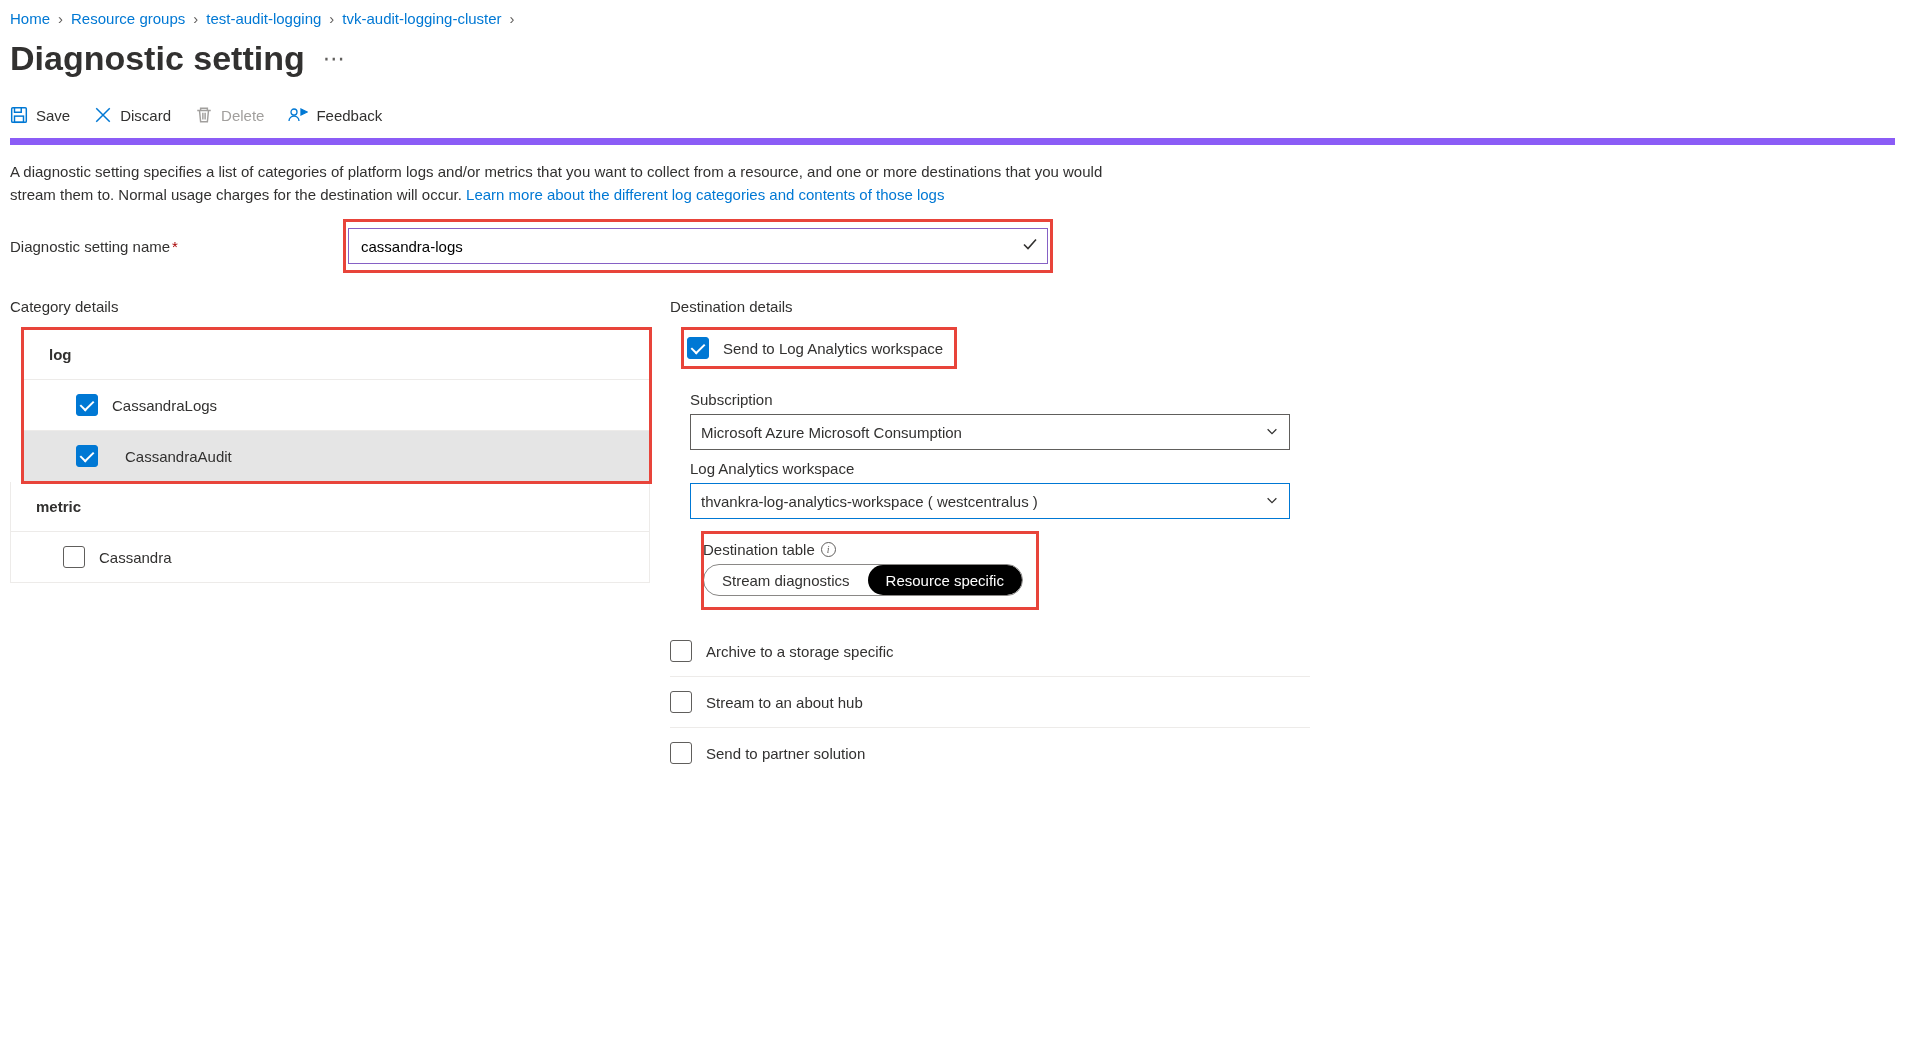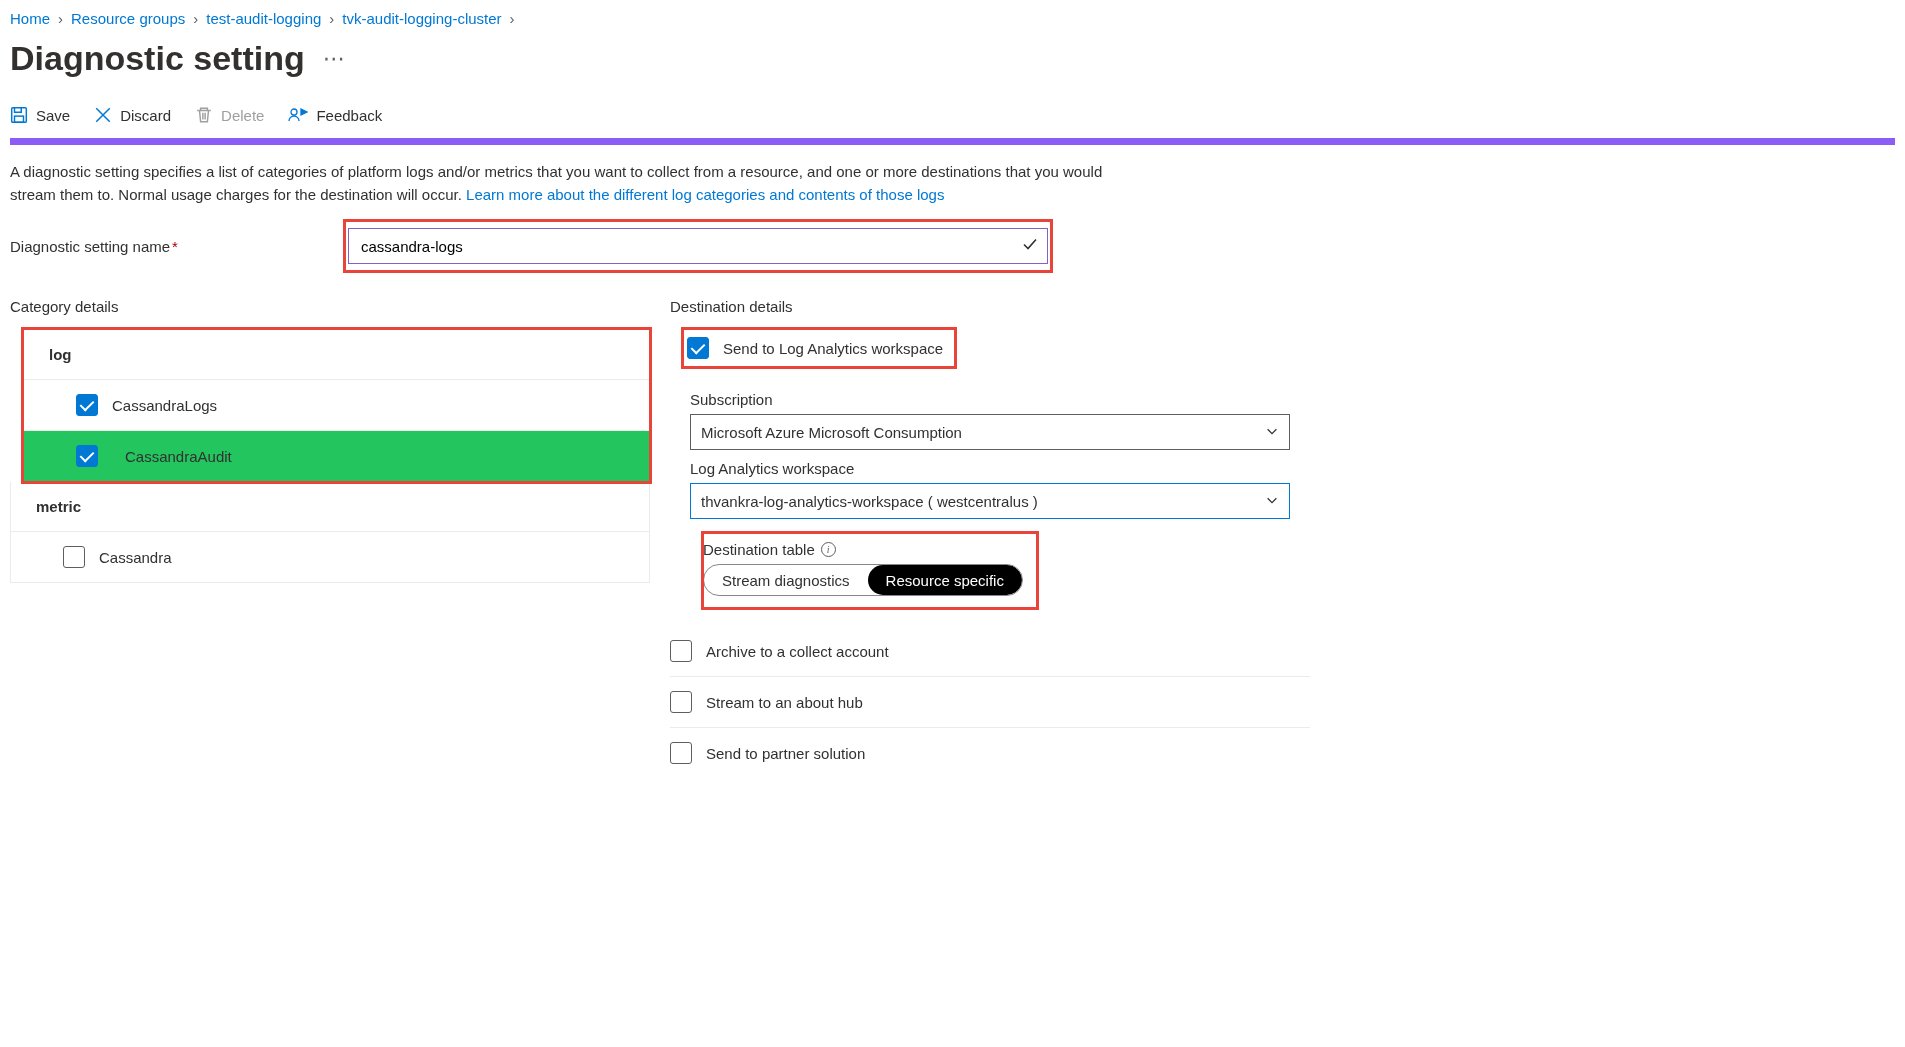--- a/index.html
+++ b/index.html
@@ -42,21 +42,21 @@
   .red-box { outline: 3px solid #e8443a; outline-offset: -1px; margin-left: 13px; }
 
   .columns { display: flex; gap: 20px; }
   .col { flex: 0 0 640px; }
   .rcol { flex: 1; max-width: 640px; }
   .col-heading { font-size: 15px; margin-bottom: 14px; }
 
   .cat-box { border: 1px solid #edebe9; }
   .cat-row { padding: 16px 25px; border-bottom: 1px solid #edebe9; font-weight: 700; }
   .cat-item { padding: 14px 20px 14px 52px; display: flex; align-items: center; gap: 14px; border-bottom: 1px solid #edebe9; }
-  .cat-item.hl { background: #22c55e; gap: 27px; }
+  .cat-item.hl { background: #e5e5e5; gap: 27px; }
   .cat-item.nb { border-bottom: none; }
 
   .cbx {
     width: 22px; height: 22px; border: 1px solid #605e5c; border-radius: 3px;
     display: inline-flex; align-items: center; justify-content: center; cursor: pointer;
     flex-shrink: 0; background: #fff;
   }
   .cbx.chk { background: #0078d4; border-color: #0078d4; }
   .cbx.chk::after {
     content: ""; width: 6px; height: 11px; border: solid #fff;
@@ -224,21 +224,21 @@
         </div>
         <div class="pill-group">
           <span class="pill">Stream diagnostics</span>
           <span class="pill sel">Resource specific</span>
         </div>
       </div>
     </div>
 
     <div class="dest-row">
       <span class="cbx"></span>
-      <span>Archive to a collect account</span>
+      <span>Archive to a storage specific</span>
     </div>
     <div class="dest-row">
       <span class="cbx"></span>
       <span>Stream to an about hub</span>
     </div>
     <div class="dest-row nb">
       <span class="cbx"></span>
       <span>Send to partner solution</span>
     </div>
   </div>

